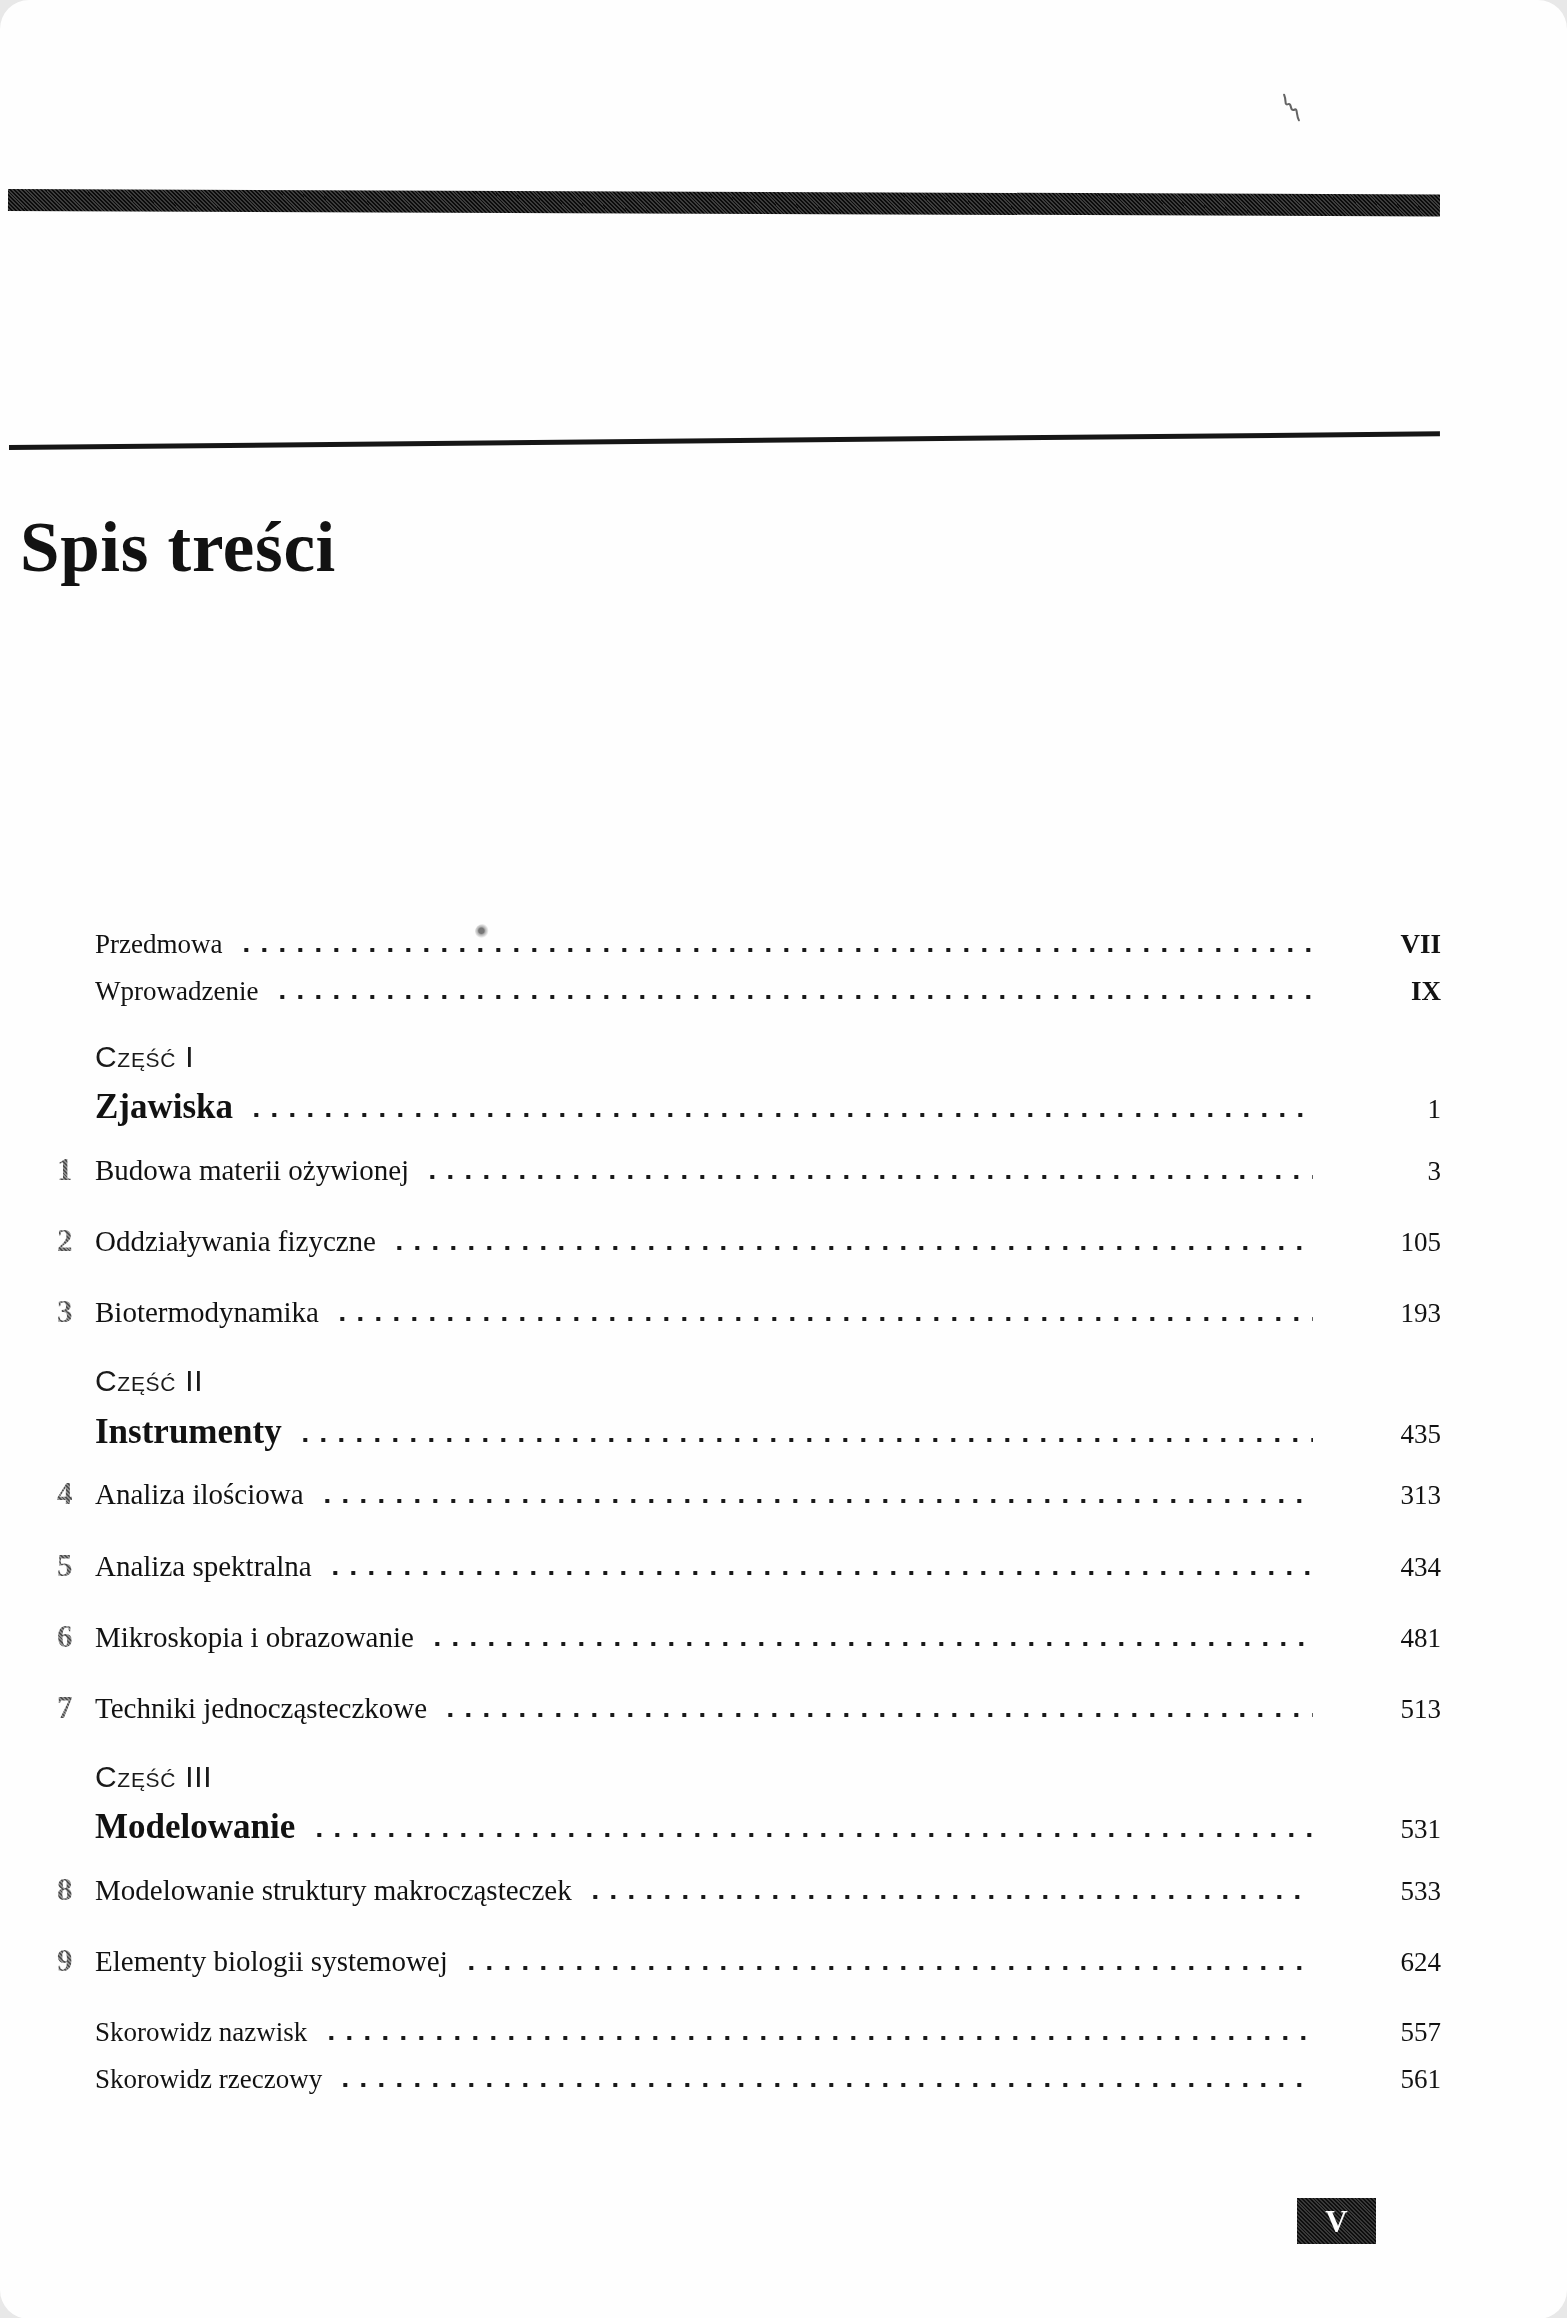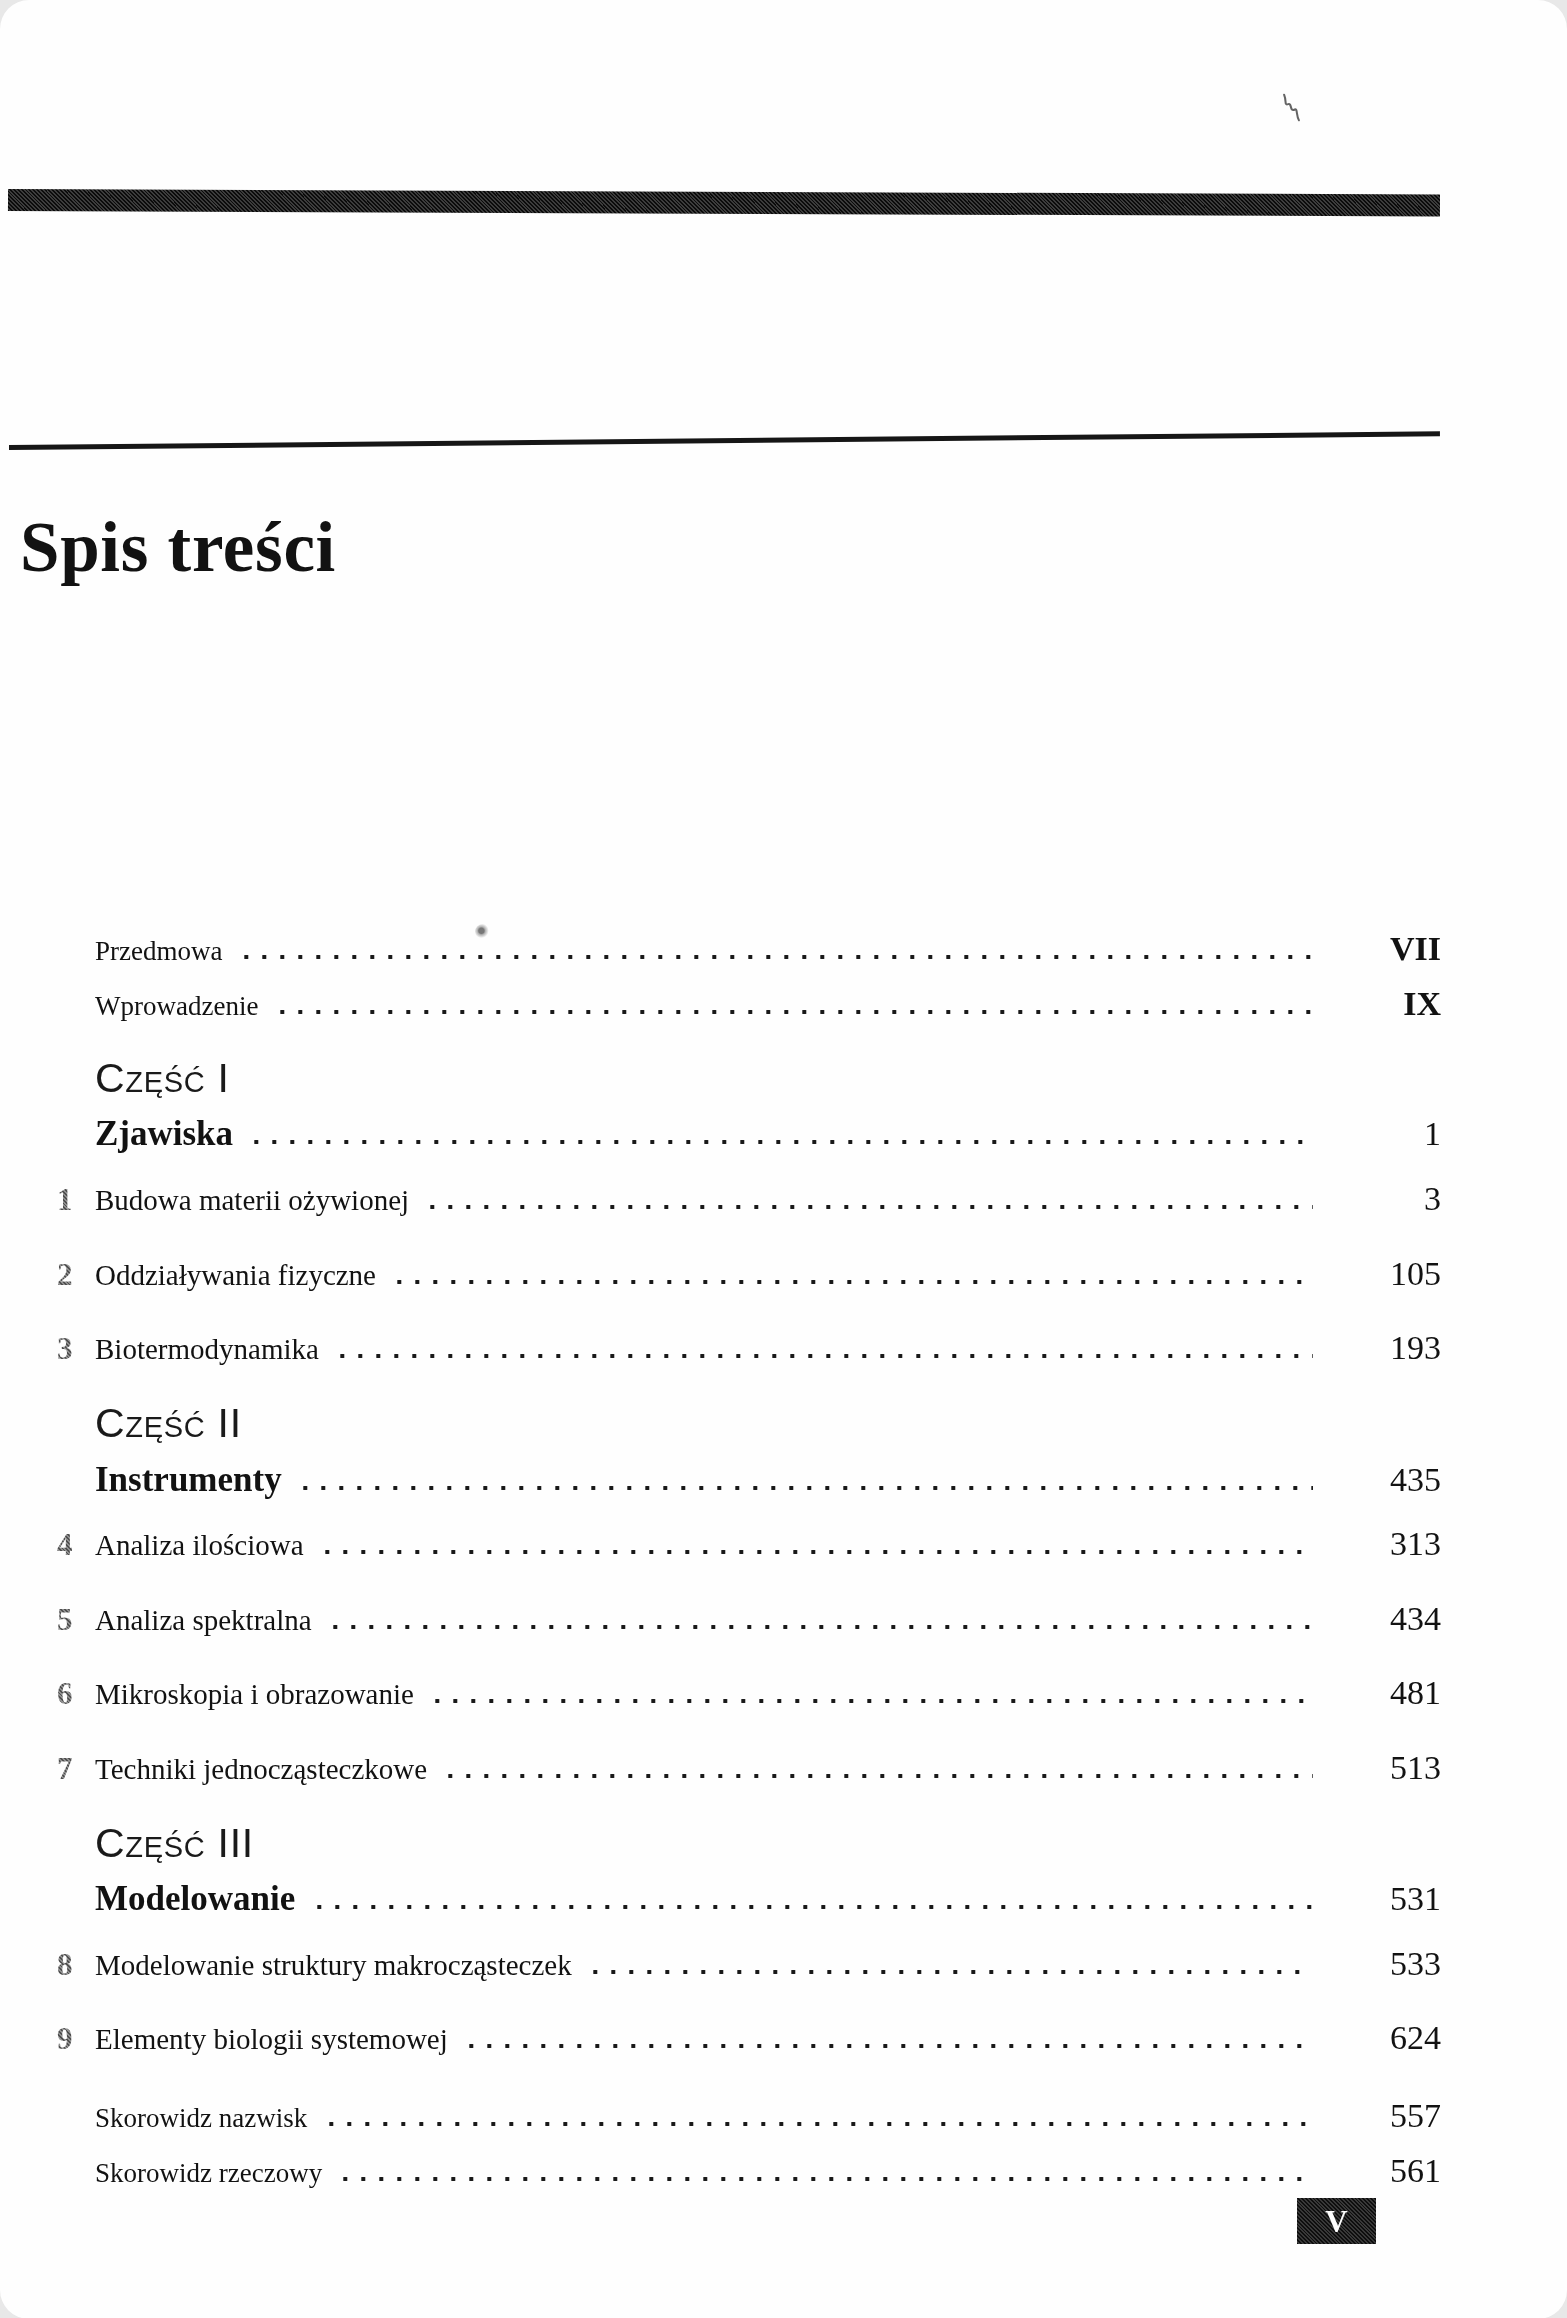--- a/index.html
+++ b/index.html
@@ -43,32 +43,32 @@
   .row{display:flex;align-items:baseline;}
   .label,.part-title,.part-label,.page-num,.chap-num{white-space:nowrap;}
   .leader{
     flex:1 1 auto;min-width:27px;height:6.7px;margin:0 14.7px 0 13.3px;
     background-image:radial-gradient(circle,#181818 2.1px,transparent 2.5px);
     background-size:18px 6px;background-repeat:repeat-x;
     background-position:1.3px bottom;
   }
   .page-num{
     min-width:113px;text-align:right;
-    font-size:34px;font-weight:400;
+    font-size:27px;font-weight:400;
   }
   
   .front-row,.back-row{font-size:27px;line-height:1.15;margin-bottom:16px;}
   .front-row .label,.back-row .label{margin-left:38px;font-weight:400;}
   .front-row .page-num{font-weight:700;}
   
   .part-label-row{margin-top:35px;margin-bottom:17.3px;line-height:1;}
   .part-label{
     margin-left:38px;
     font-family:"Liberation Sans", sans-serif;
-    font-variant:small-caps;font-weight:400;font-size:41px;
+    font-variant:small-caps;font-weight:400;font-size:30px;
     letter-spacing:0.7px;color:#1a1a1a;
   }
   
   .part-title-row{font-size:35px;line-height:1.05;margin-bottom:27px;}
   .part-title{margin-left:38px;font-weight:700;}
   
   .chapter-row{font-size:29px;line-height:1.1;margin-bottom:37px;}
   .chap-num{
     flex:0 0 38px;font-weight:700;font-size:31px;color:#6b6b6b;
     letter-spacing:-0.7px;

